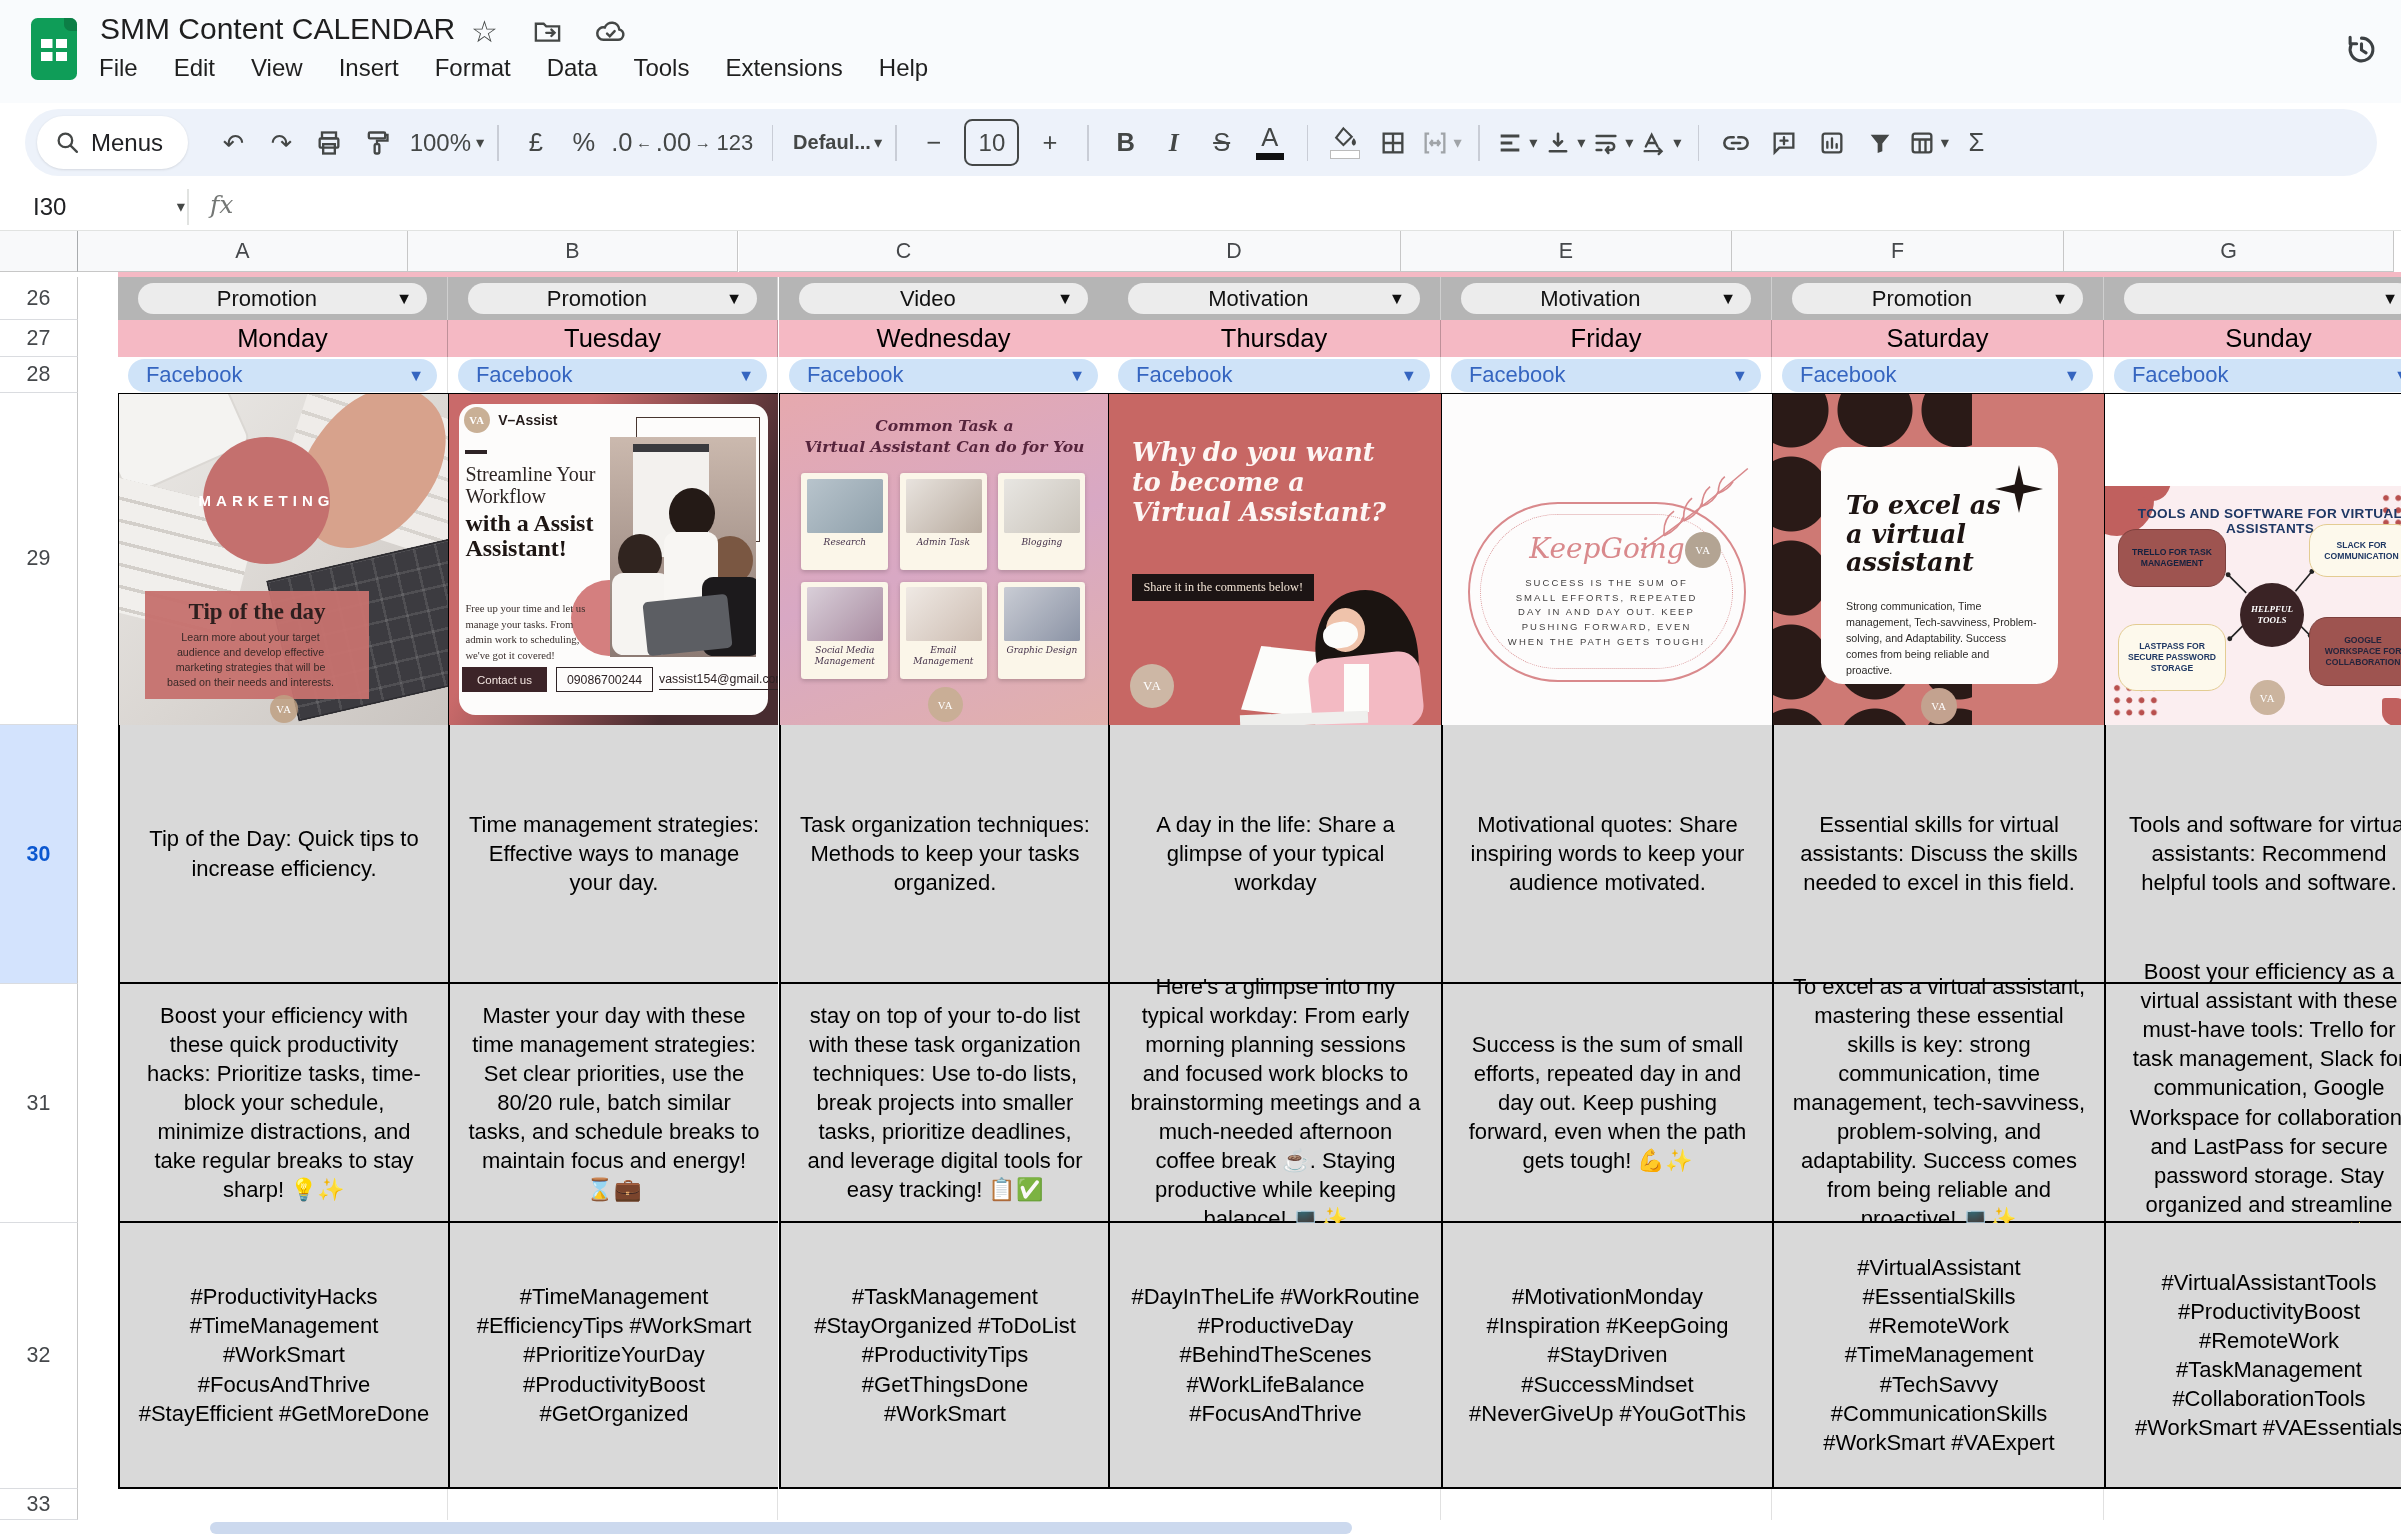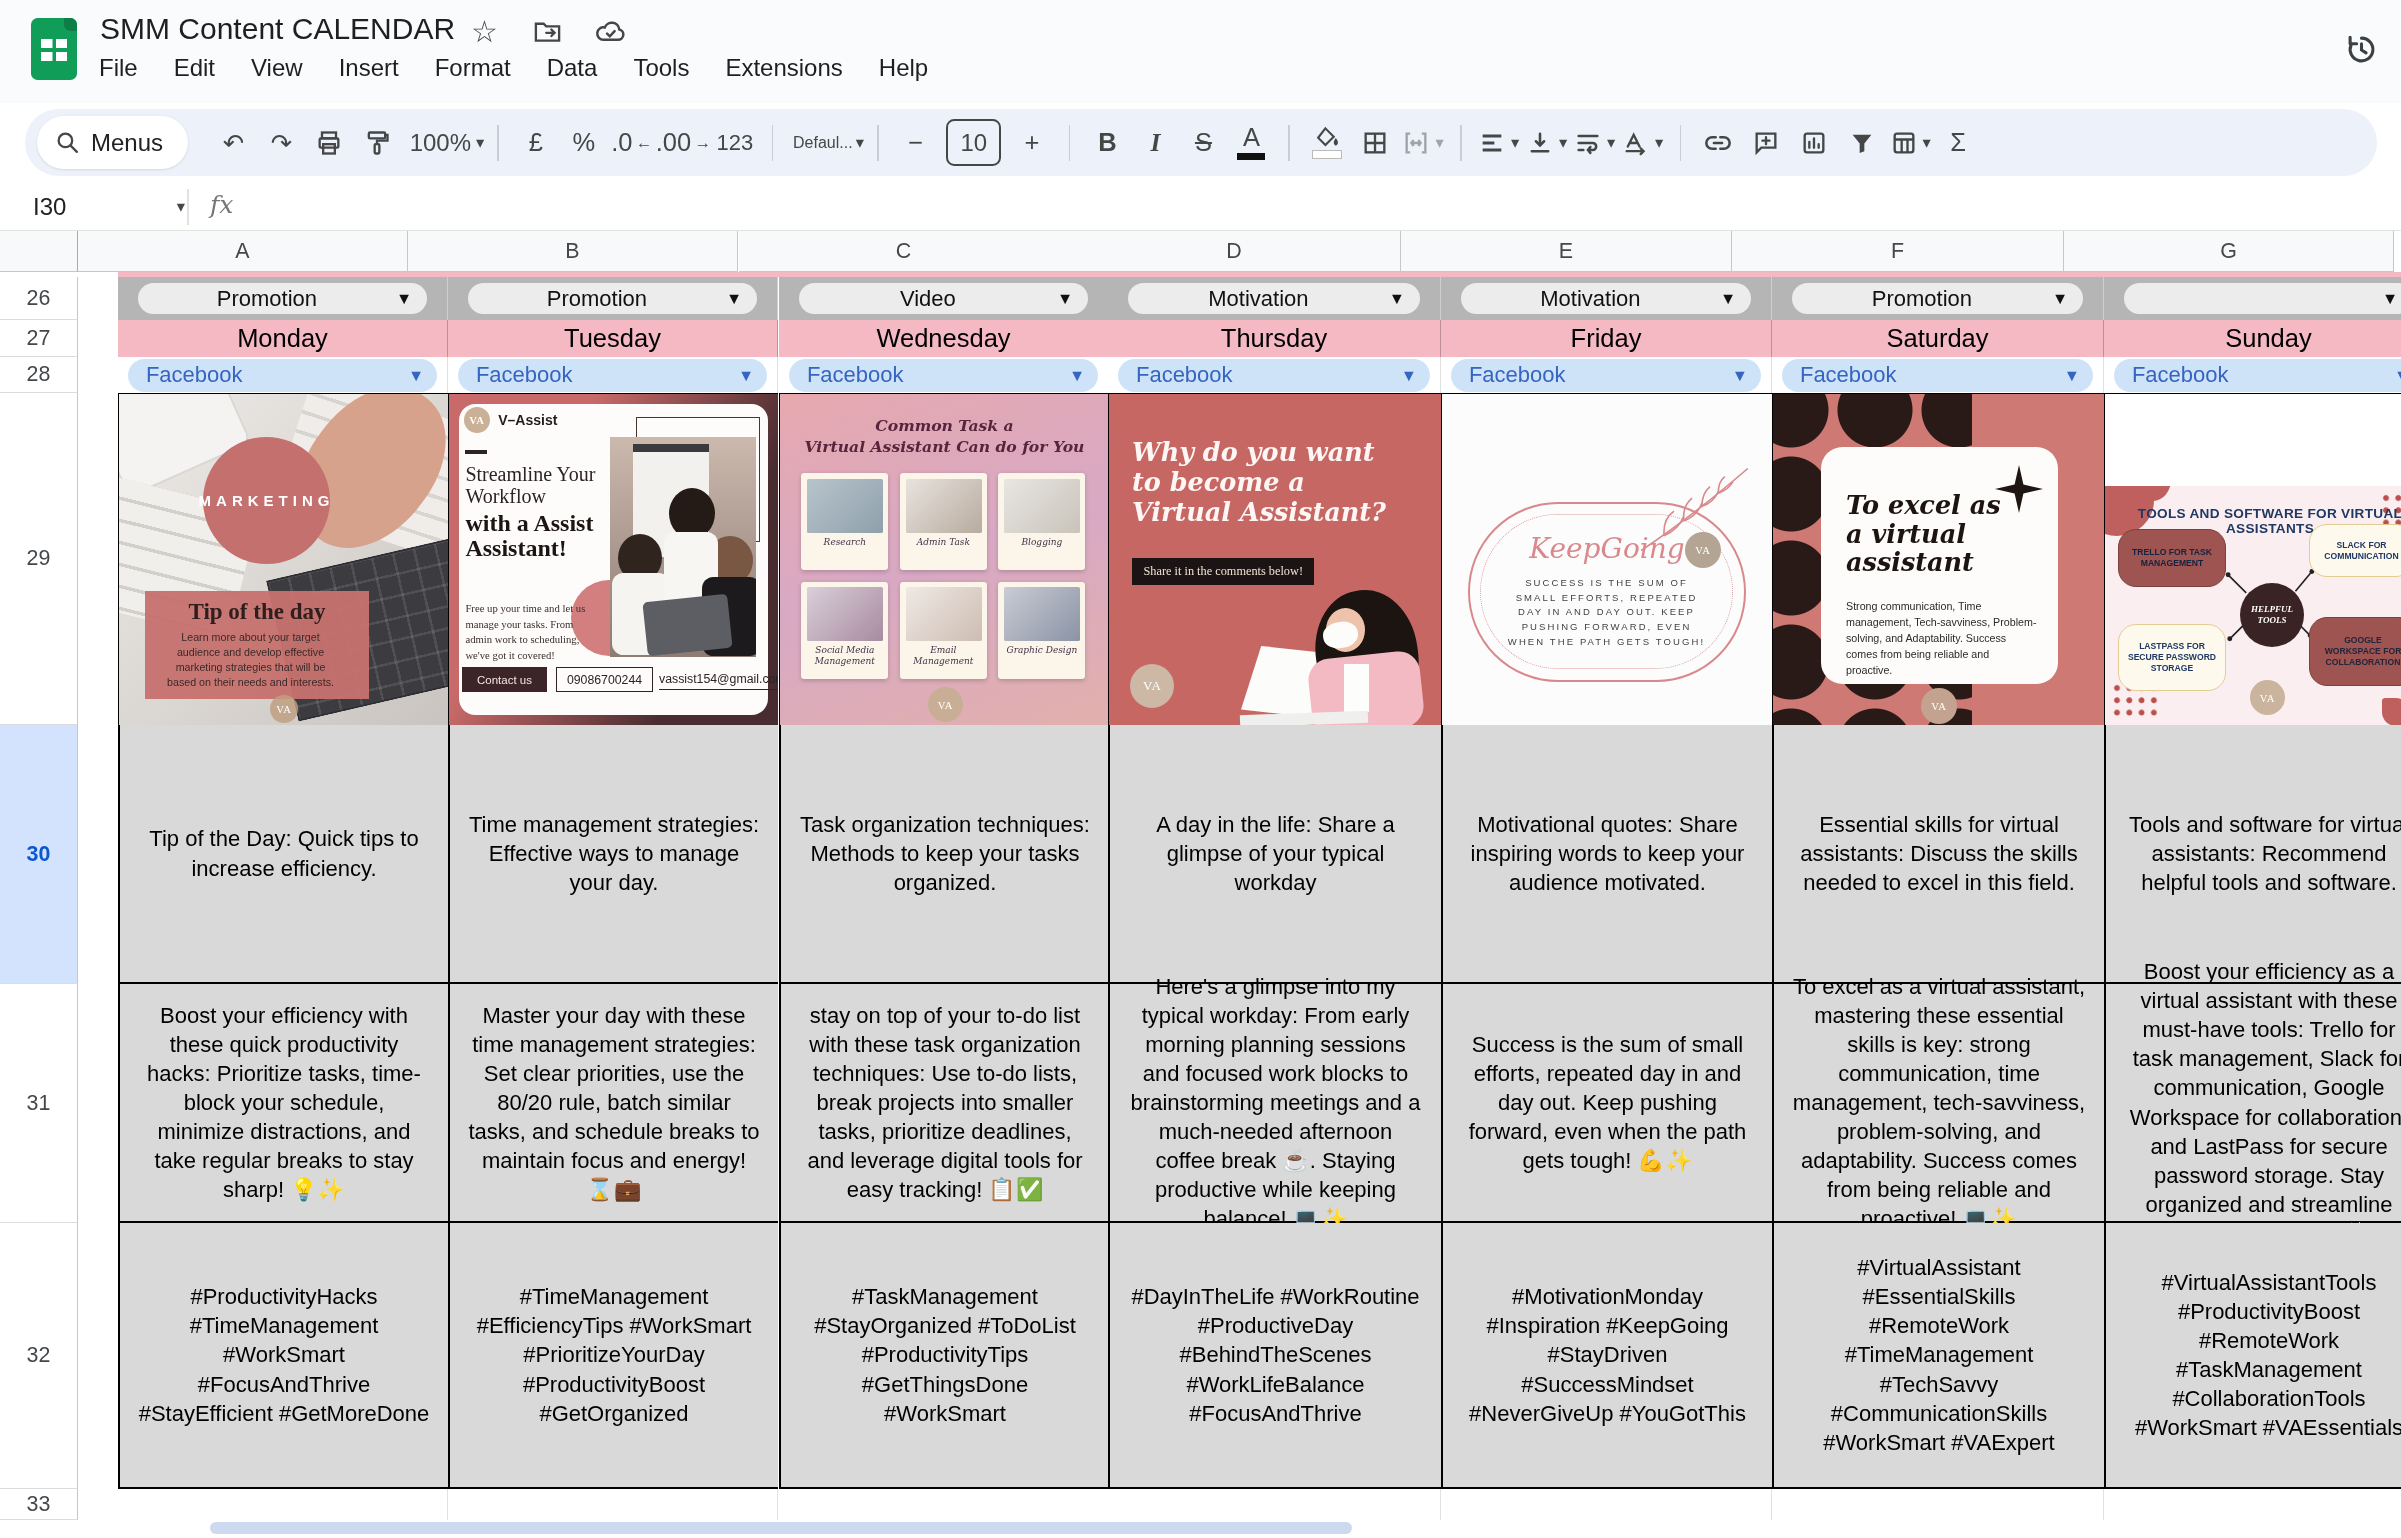--- a/index.html
+++ b/index.html
@@ -27,21 +27,21 @@
   .toolbar{position:absolute;left:25px;top:109px;width:2352px;height:67px;background:#edf2fa;border-radius:35px;
            display:flex;align-items:center;padding:0 11.5px;box-sizing:border-box;color:#444746;}
   .menus-pill{display:flex;align-items:center;gap:11.5px;background:#fff;border-radius:33px;height:53px;padding:0 25px 0 18px;
               font-size:24px;color:#202124;box-shadow:0 0.8px 2.5px rgba(0,0,0,.12);margin-right:21.4px;}
   .ticon{min-width:48px;height:48px;display:flex;align-items:center;justify-content:center;font-size:25.5px;
          border-radius:8.2px;color:#444746;gap:3.3px;}
   .ticon svg{display:block;}
   .dd{font-size:16.4px;margin-left:1.6px;color:#444746;}
   .sep{width:1.6px;height:36px;background:#c9cdd6;margin:0 13px;flex:none;}
   .zoomtxt{font-size:24px;margin:0 3.3px 0 8.2px;}
-  .fmt{font-size:16px;margin:0 1.6px 0 6.6px;}
+  .fmt{font-size:20px;margin:0 1.6px 0 6.6px;font-weight:bold;}
   .fsbox{width:51px;height:43px;border:2.5px solid #444746;border-radius:8.2px;display:flex;align-items:center;
          justify-content:center;font-size:24px;margin:0 6.6px;}
   .b{font-weight:bold;}
   .i{font-style:italic;font-family:"Liberation Serif",serif;font-weight:bold;}
   .strike{text-decoration:line-through;}
   .acolor{display:flex;flex-direction:column;align-items:center;line-height:1;}
   .acolor .bar{width:28px;height:6.6px;background:#111;margin-top:2.5px;}
   .fillic .bar{width:28px;height:6.6px;background:#fff;border:0.8px solid #bbb;margin-top:2.5px;}
   .gray{opacity:.45;}
 
@@ -169,21 +169,21 @@
   .wp0{background:linear-gradient(135deg,#b8c4cc,#8fa0ab);} .wp1{background:linear-gradient(135deg,#e8e3de,#b8ab9f);}
   .wp2{background:linear-gradient(135deg,#e8e6e2,#c9c3ba);} .wp3{background:linear-gradient(135deg,#d9cfd9,#a88ba0);}
   .wp4{background:linear-gradient(135deg,#efe9e4,#cdbdb2);} .wp5{background:linear-gradient(135deg,#c9ccd4,#8b93a5);}
   .wcap{margin-top:4.1px;text-align:center;font-family:"DejaVu Serif",serif;font-style:italic;font-size:9px;
         line-height:1.15;color:#433049;}
 
   
   .thu{background:#c76764;}
   .thu-t{position:absolute;left:23px;top:43px;width:255px;font-family:"DejaVu Serif",serif;font-style:italic;
          font-weight:bold;font-size:25.5px;line-height:1.18;color:#fdf6f4;}
-  .thu-banner{position:absolute;left:23px;top:164px;background:#1c1414;color:#f1e3d4;font-family:"Liberation Serif",serif;
+  .thu-banner{position:absolute;left:23px;top:180px;background:#1c1414;color:#f1e3d4;font-family:"Liberation Serif",serif;
               font-size:12.3px;padding:5.8px 11.5px;}
   .thu-hair{position:absolute;left:207px;top:196px;width:102px;height:130px;border-radius:48%;background:#1b1411;
             transform:rotate(-8deg);}
   .thu-face{position:absolute;left:217px;top:214px;width:39px;height:44px;border-radius:50%;background:#efc3ab;}
   .thu-mask{position:absolute;left:214px;top:228px;width:35px;height:26px;border-radius:46%;background:#fcfcfa;
             transform:rotate(-10deg);}
   .thu-body{position:absolute;left:201px;top:261px;width:112px;height:76px;border-radius:21.4px;background:#f3bac3;
             transform:rotate(-6deg);}
   .thu-shirt{position:absolute;left:235px;top:270px;width:25px;height:48px;background:#fdfdfb;}
   .thu-lap1{position:absolute;left:141px;top:256px;width:81px;height:64px;background:#fcfcfa;transform:skewX(-12deg) rotate(6deg);}

